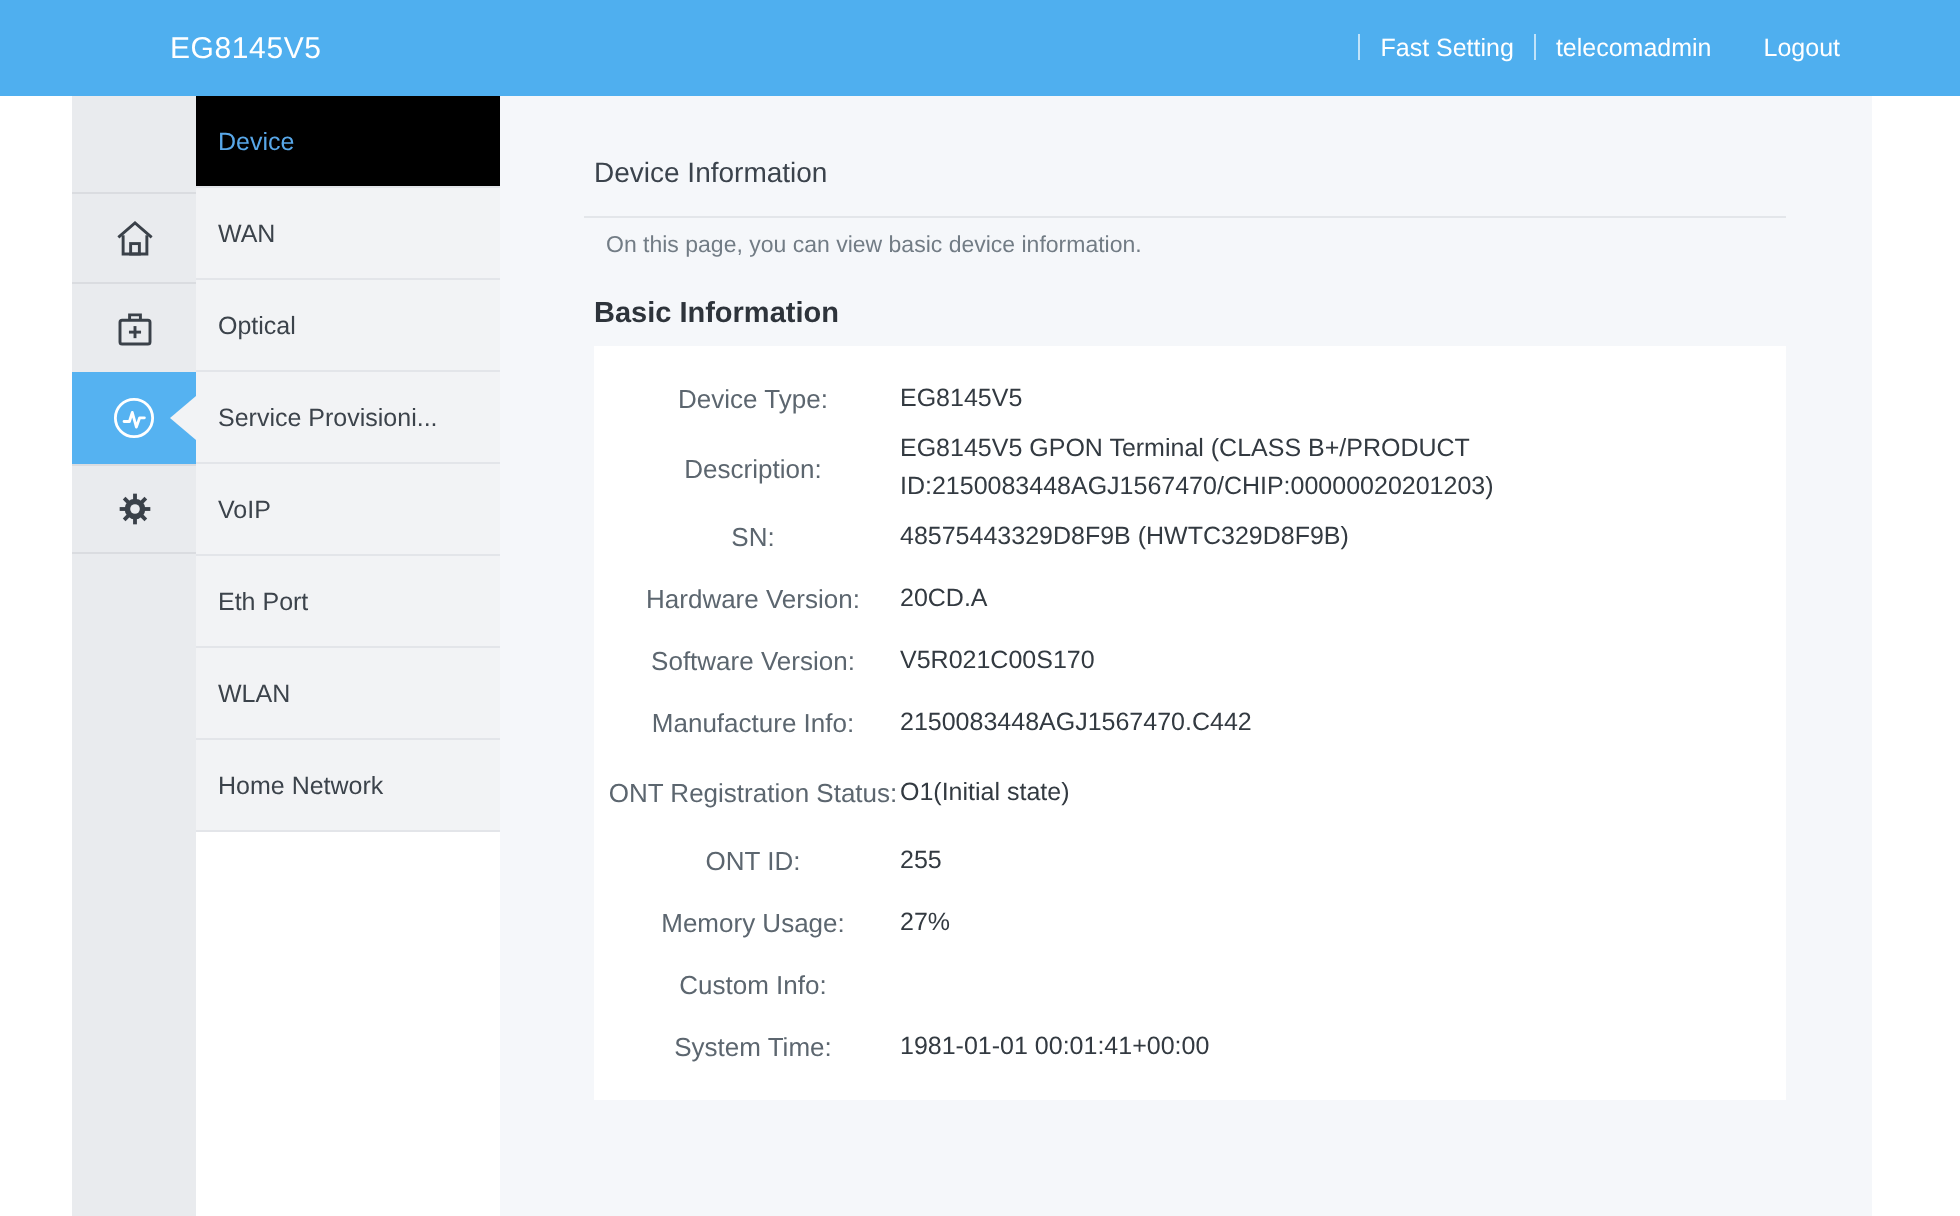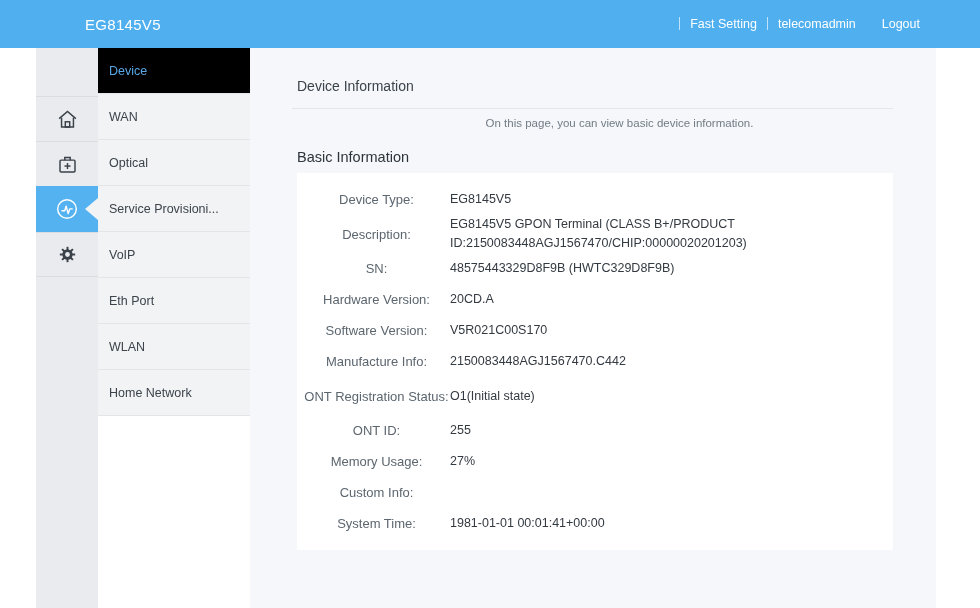--- a/index.html
+++ b/index.html
@@ -50,22 +50,22 @@
   }
   .menu-item.active{color:#58A7E8;background:#000000;}
   
   .content{
     position:absolute;left:250px;top:48px;bottom:0;width:686px;
     background:#F5F7FA;box-sizing:border-box;
   }
   .content-inner{padding-left:47px;}
   .page-title{margin:25px 0 0 0;font-size:14px;font-weight:400;color:#3B434C;line-height:26px;}
   .title-divider{height:1px;background:#E3E6EA;margin-top:9px;margin-left:-5px;width:601px;}
-  .page-desc{margin:7px 0 0 6px;font-size:11.5px;color:#727C85;line-height:14px;text-align:center;}
-  .section-title{margin:18px 0 0 0;font-size:14.5px;font-weight:400;color:#2E343B;line-height:18px;}
+  .page-desc{margin:7px 0 0 6px;font-size:11.5px;color:#727C85;line-height:14px;}
+  .section-title{margin:18px 0 0 0;font-size:14.5px;font-weight:700;color:#2E343B;line-height:18px;}
   .card{
     margin-top:7px;width:596px;background:#ffffff;
     padding:11px 0;box-sizing:border-box;
   }
   .row{display:flex;align-items:center;min-height:31px;}
   .row.tall{min-height:38px;}
   .row-label{
     width:147px;flex-shrink:0;padding-left:6px;
     font-size:13px;color:#5C666F;line-height:19px;text-align:center;
   }

